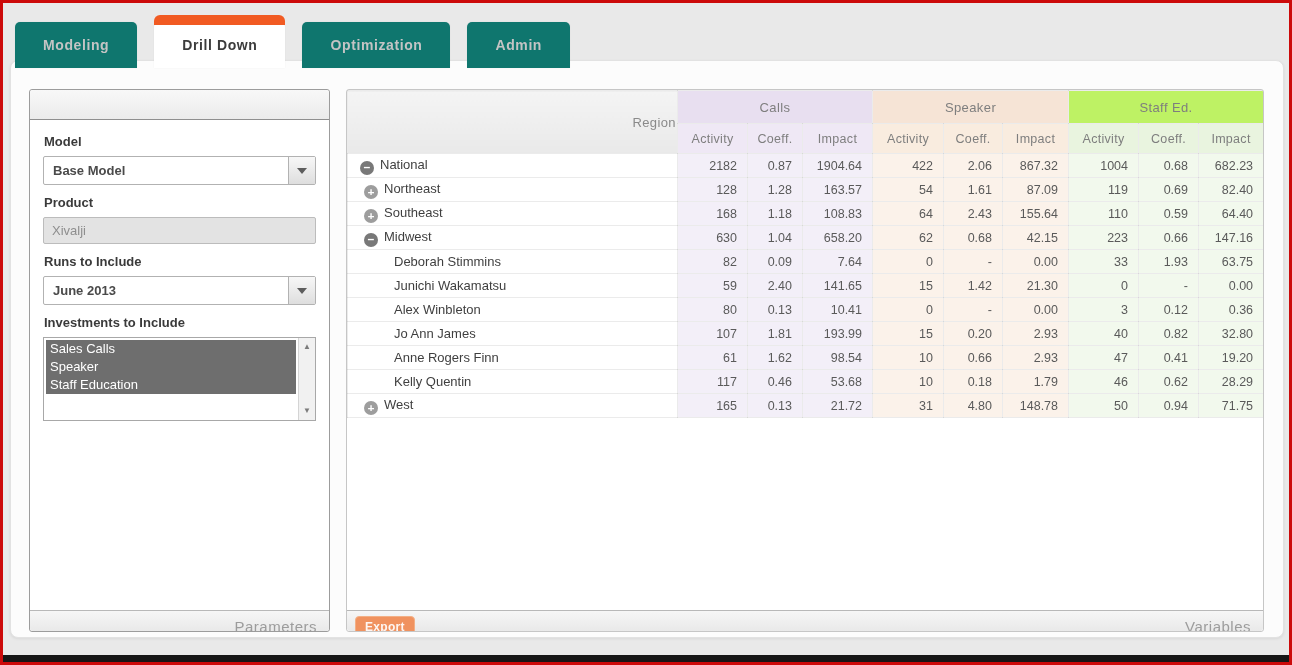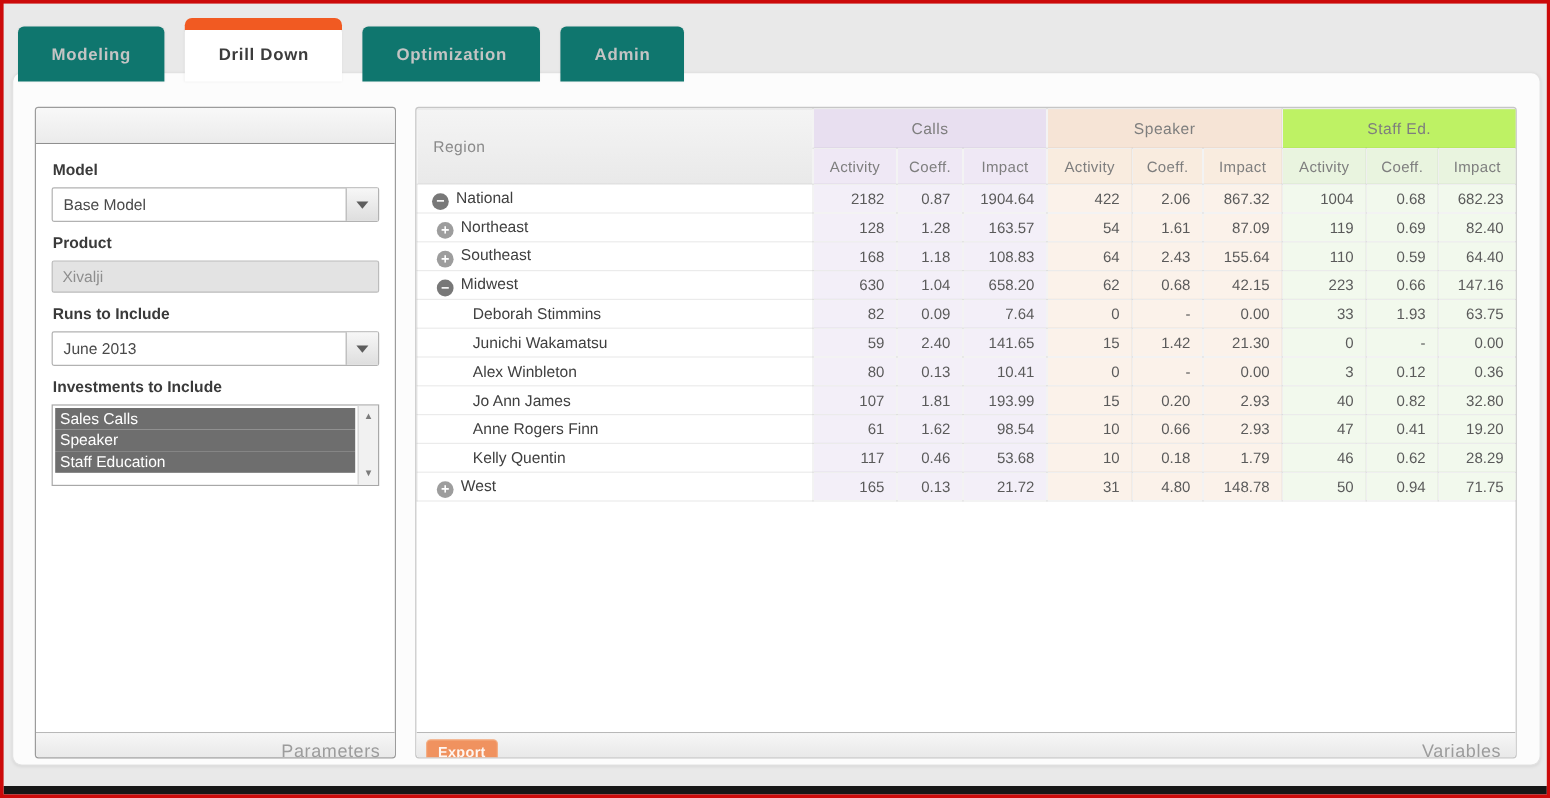--- a/index.html
+++ b/index.html
@@ -94,20 +94,21 @@
     margin: 8px 0 7px 1px;
   }
   .field-label:first-child { margin-top: 0; }
   .selectbox {
     position: relative;
     height: 29px;
     border: 1px solid #b2b2b2;
     border-radius: 2px;
     background: #fff;
     margin-bottom: 10px;
+    font-weight: bold;
   }
   .selectbox .sel-value {
     display: block;
     line-height: 27px; padding-left: 9px;
     font-size: 13px; color: #4a4a4a;
   }
   .sel-btn {
     position: absolute; top: 0; right: 0; bottom: 0; width: 27px;
     border-left: 1px solid #b2b2b2;
     background: linear-gradient(#f7f7f7, #dedede);
@@ -121,21 +122,21 @@
   .text-input {
     height: 27px; line-height: 25px;
     border: 1px solid #bcbcbc; border-radius: 2px;
     background: #e3e3e3;
     color: #8e8e8e; font-size: 13px;
     padding-left: 8px;
     margin-bottom: 10px;
   }
   .multiselect {
     position: relative;
-    height: 68px;
+    height: 84px;
     border: 1px solid #a8a8a8;
     background: #fff;
     padding: 2px 19px 2px 2px;
     overflow: hidden;
   }
   .ms-option {
     background: #6e6e6e; color: #fff;
     font-size: 13px; line-height: 18px;
     padding: 0 4px;
     white-space: nowrap;
@@ -161,21 +162,21 @@
     border-collapse: collapse;
     width: 916px;
     table-layout: fixed;
   }
   table.drill th, table.drill td {
     border: 1px solid rgba(0,0,0,0.08);
     overflow: hidden; white-space: nowrap;
   }
   th.region-h {
     background: linear-gradient(#f4f4f4, #e9e9e9);
-    text-align: left; vertical-align: middle;
+    text-align: right; vertical-align: middle;
     padding-left: 13px; 
     font-size: 13px; font-weight: normal; color: #8a8a8a;
     letter-spacing: 0.4px;
     border-right: 1px solid #c9c9c9;
   }
   th.grp {
     height: 33px;
     font-size: 13px; font-weight: normal; color: #7e7e7e;
     letter-spacing: 0.4px;
   }

